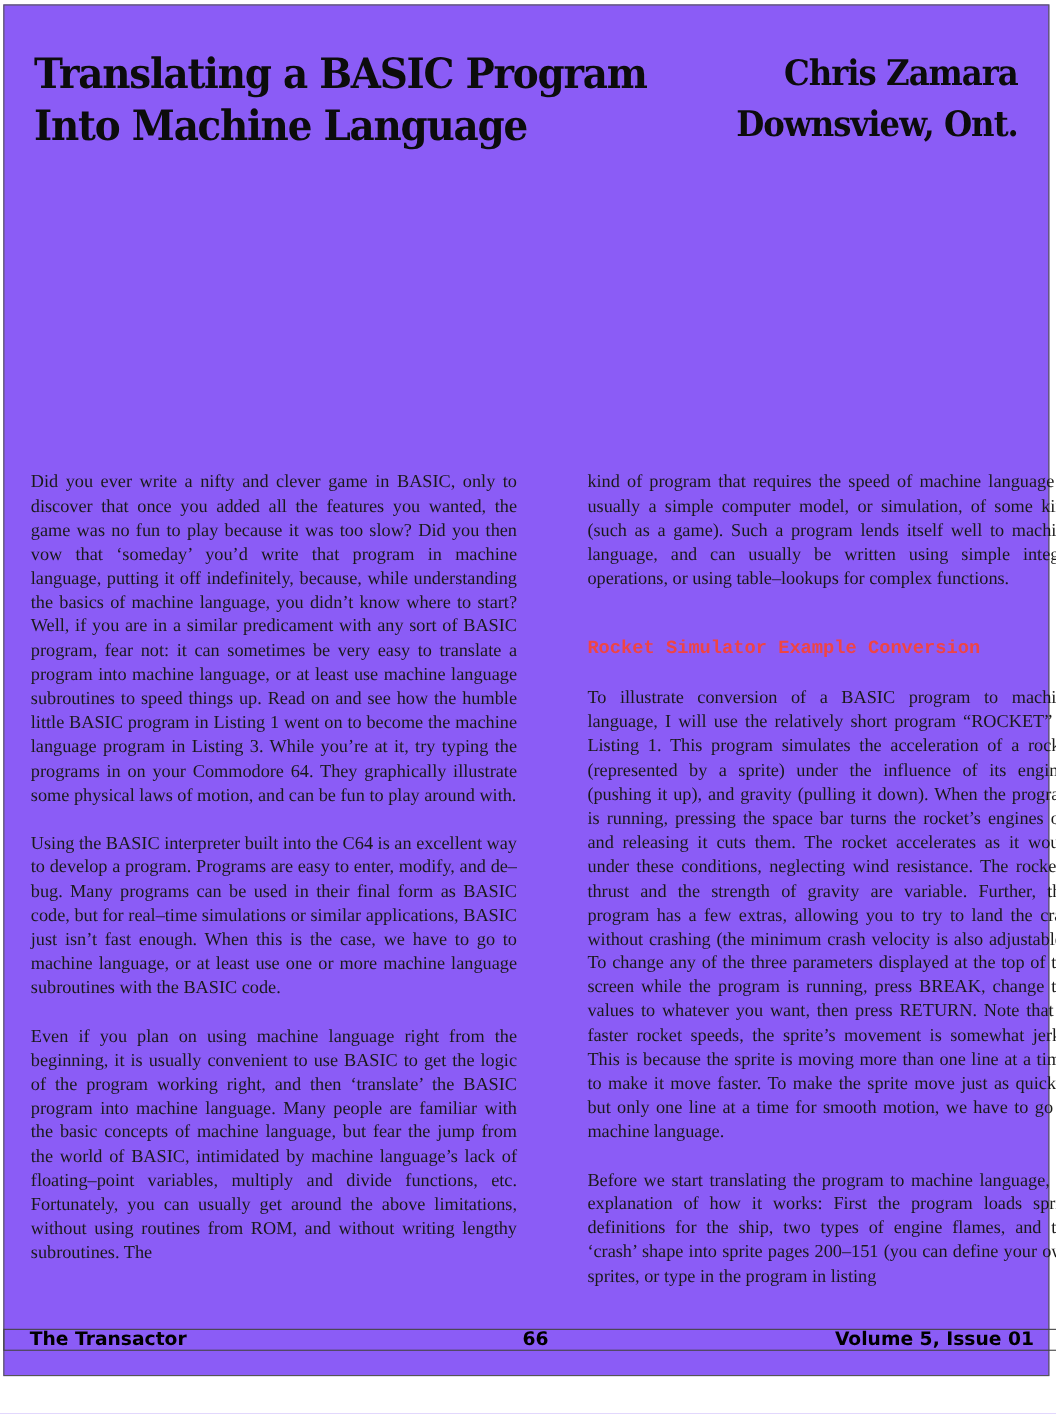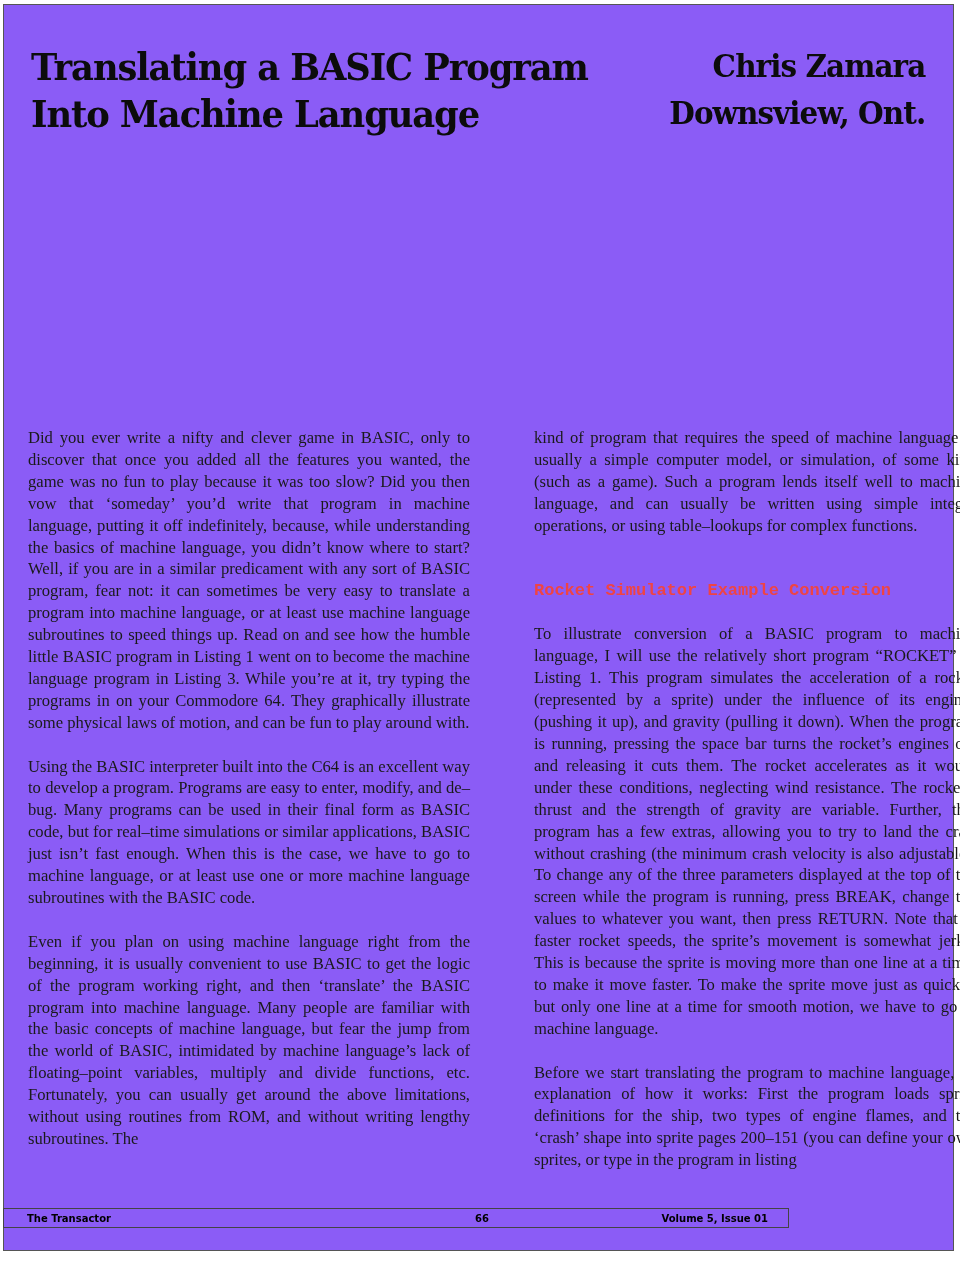--- a/index.html
+++ b/index.html
@@ -75,27 +75,27 @@
       font-size: 17px;
       line-height: 21.9px;
       margin: 43px 0 22px 0;
       color: #ef4444;
       text-align: left;
     }
     .footer {
       position: absolute;
       left: 3px;
       top: 1208px;
-      width: 786px;
+      width: 958px;
       height: 20px;
       border: 1.5px solid #444444;
       box-sizing: border-box;
       font-family: "DejaVu Sans", sans-serif;
       font-weight: bold;
-      font-size: 10px;
+      font-size: 17px;
       line-height: 17px;
       color: #000000;
     }
     .footer span {
       position: absolute;
       top: 1px;
     }
     .footer .f-left { left: 23px; }
     .footer .f-center { left: 471px; }
     .footer .f-right { right: 20px; }

